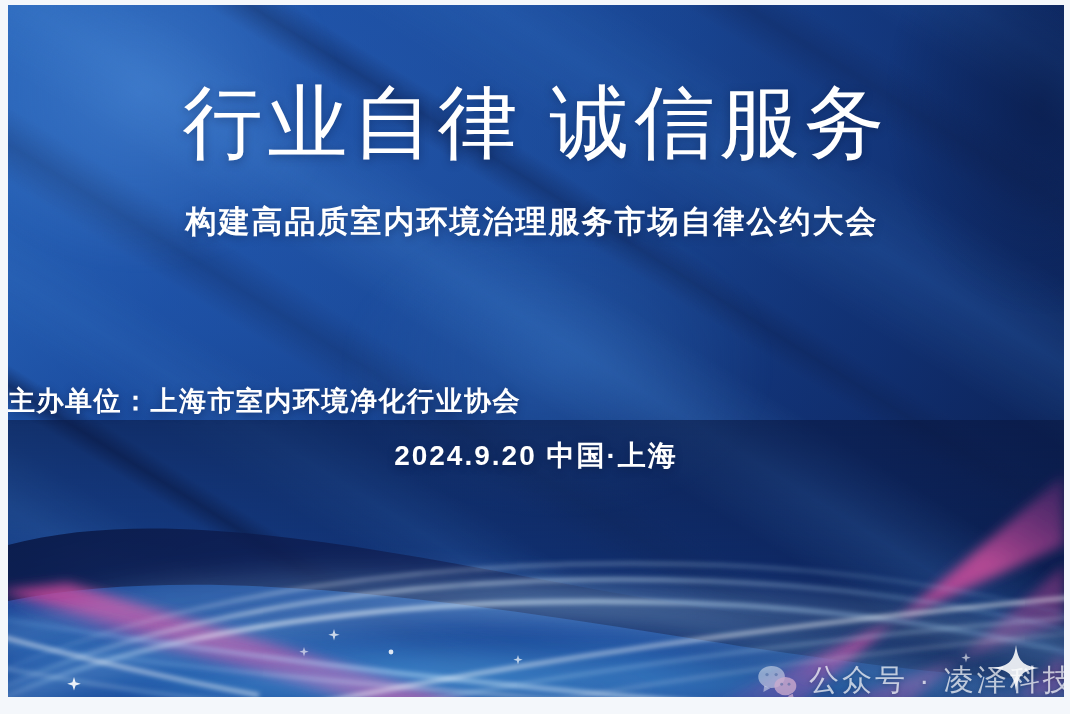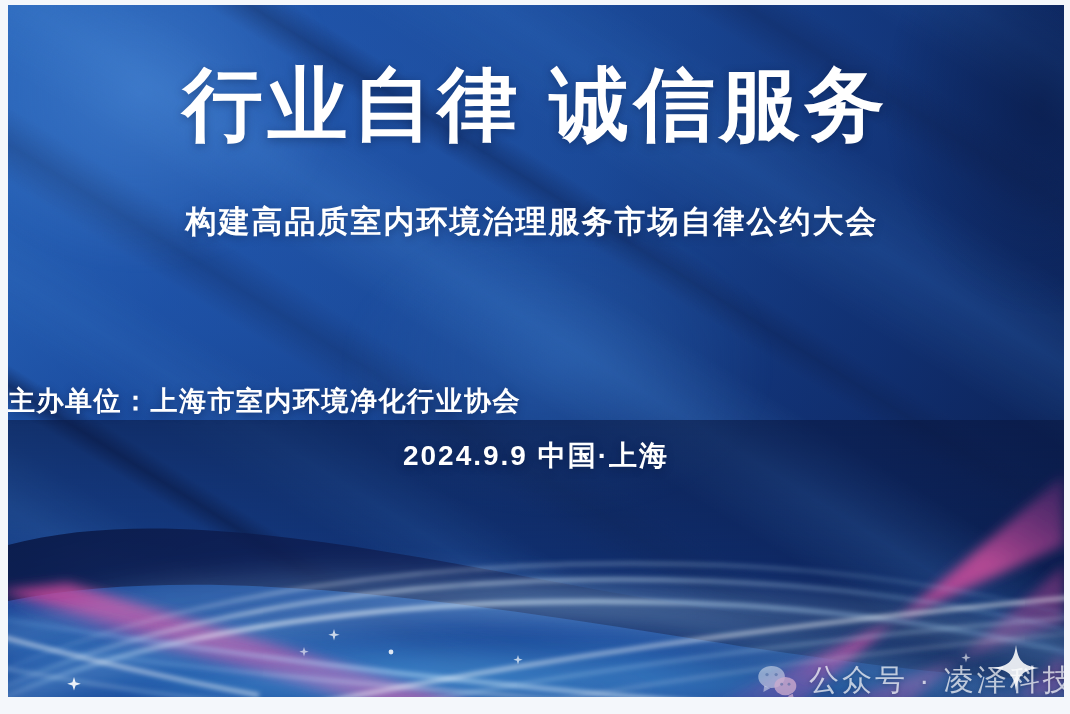--- a/index.html
+++ b/index.html
@@ -46,26 +46,26 @@
     transform-origin:50% 50%;
     opacity:.95;
   }
   .stripe{position:absolute;top:-20%;height:150%;}
 
   
   .sheen{position:absolute;pointer-events:none;}
 
   
   .title{
-    position:absolute; left:0; right:0; top:60px;
+    position:absolute; left:0; right:0; top:78px;
     text-align:center;
     color:#ffffff;
     font-size:80px;
     line-height:1;
-    font-weight:700;
+    font-weight:400;
     letter-spacing:5px;
     white-space:nowrap;
     text-shadow:0 2px 10px rgba(3,16,48,.35);
   }
   .subtitle{
     position:absolute; left:0; right:8px; top:200px;
     text-align:center;
     color:#ffffff;
     font-size:31px;
     line-height:1.1;
@@ -250,21 +250,21 @@
         <circle cx="383" cy="647" r="2.4" opacity=".85"></circle>
       </g>
     </svg>
 
     <div class="title">行业自律  诚信服务</div>
 
     <div class="subtitle">构建高品质室内环境治理服务市场自律公约大会</div>
 
     <div class="org">主办单位：上海市室内环境净化行业协会</div>
 
-    <div class="datecity">2024.9.9   中国·上海</div>
+    <div class="datecity">2024.9.20   中国·上海</div>
 
     <div class="watermark">
       <svg class="wm-icon" viewBox="0 0 48 40">
         <g fill="#ffffff" fill-opacity=".62">
           <ellipse cx="17" cy="15.5" rx="14.5" ry="12"></ellipse>
           <path d="M9 25 l-1 7 7.5-4 Z"></path>
         </g>
         <g fill="#f6c9dc" fill-opacity=".80">
           <ellipse cx="32" cy="25.5" rx="12" ry="10"></ellipse>
           <path d="M40 34 l1.5 6 -7-3.5 Z"></path>

